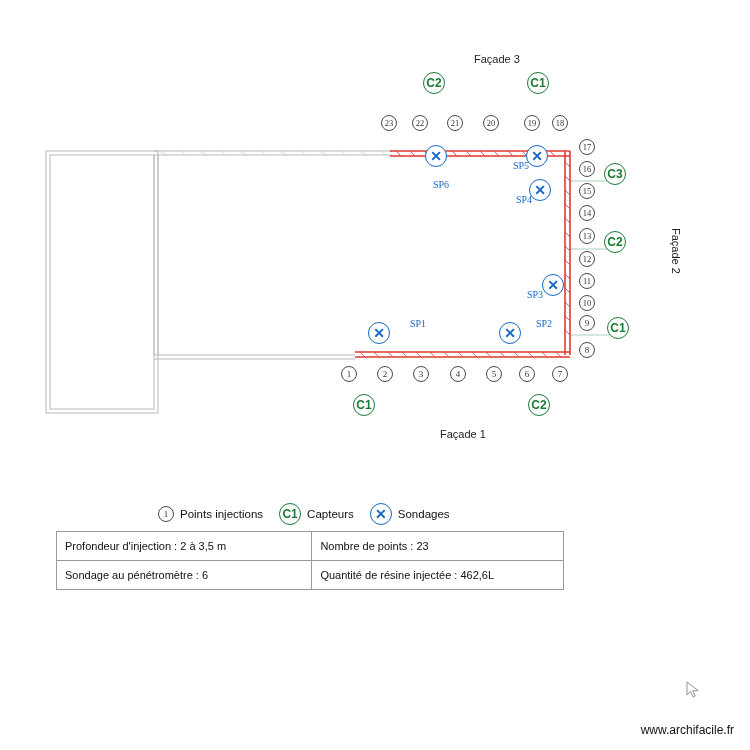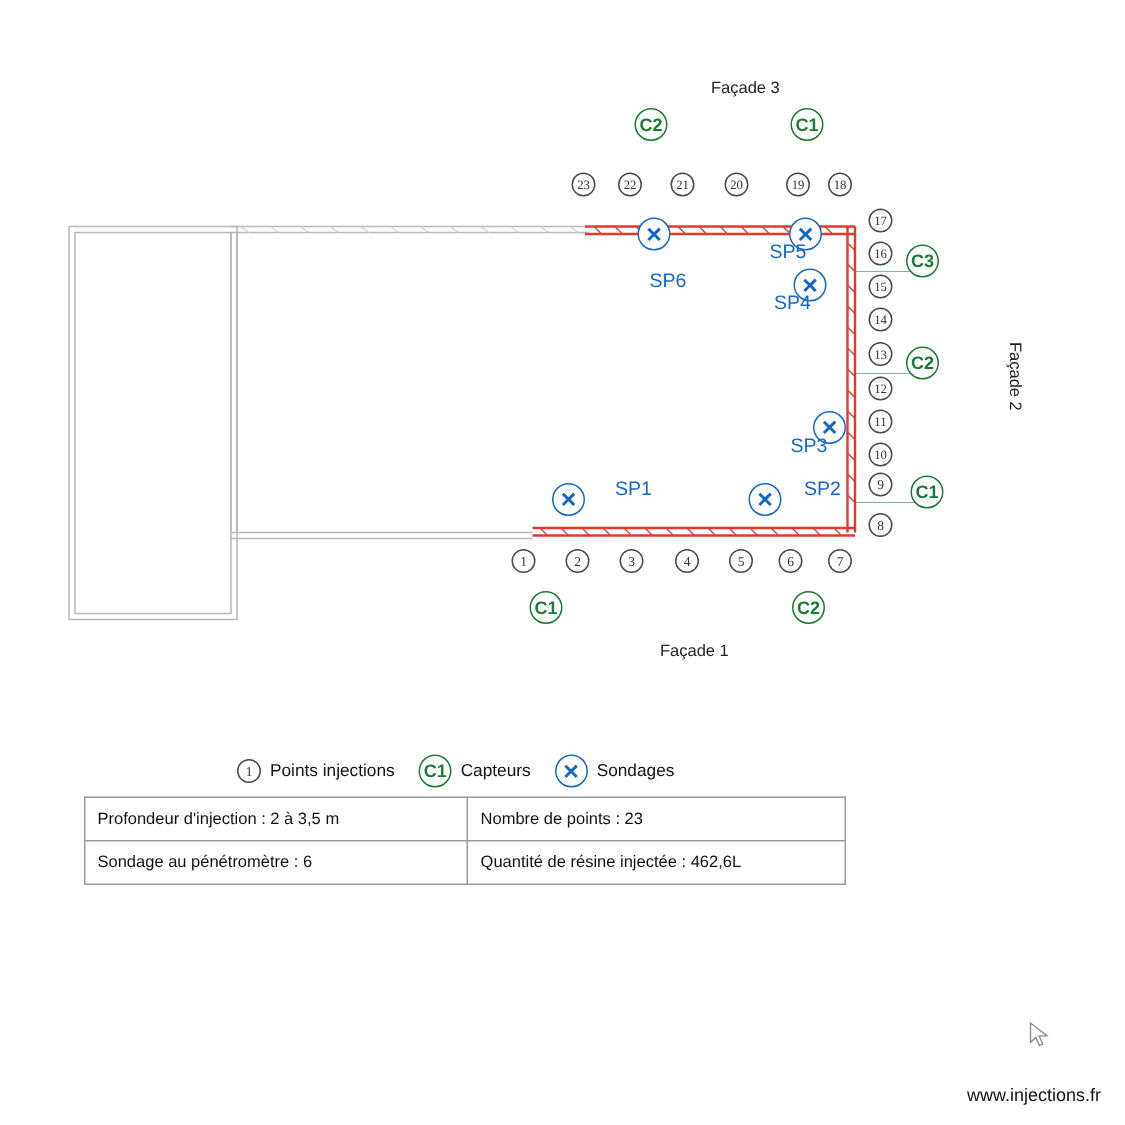--- a/index.html
+++ b/index.html
@@ -43,21 +43,21 @@
   }
   
   .snd{
     width:22px;height:22px;border-radius:50%;
     border:1.8px solid #1668c4;color:#1668c4;background:#fff;
     font-size:14px;font-weight:bold;line-height:1;
     display:flex;align-items:center;justify-content:center;
     box-sizing:border-box;
   }
   .sndlbl{
-    font-size:13px;color:#1668c4;white-space:nowrap;
+    font-size:10px;color:#1668c4;white-space:nowrap;font-family:Liberation Serif, serif;
   }
 
   
   .legend{
     position:absolute;left:158px;top:503px;
     display:flex;align-items:center;gap:6px;
     font-size:11.5px;color:#111;
   }
   .legend .txt{margin-right:10px;}
 
@@ -252,19 +252,19 @@
           <td class="c1">Profondeur d'injection : 2 à 3,5 m</td>
           <td class="c2">Nombre de points : 23</td>
         </tr>
         <tr>
           <td class="c1">Sondage au pénétromètre : 6</td>
           <td class="c2">Quantité de résine injectée : 462,6L</td>
         </tr>
       </tbody>
   </table>
 
-  <div class="site">www.injections.fr</div>
+  <div class="site">www.archifacile.fr</div>
 
   <svg class="cursor" width="16" height="18" viewBox="0 0 16 18">
     <path d="M1 1 L1 14 L4.5 10.6 L7 16 L9.2 15 L6.8 9.8 L12 9.5 Z" fill="#ffffff" stroke="#888" stroke-width="0.9"></path>
   </svg>
 
 </div>
 
 </body></html>

